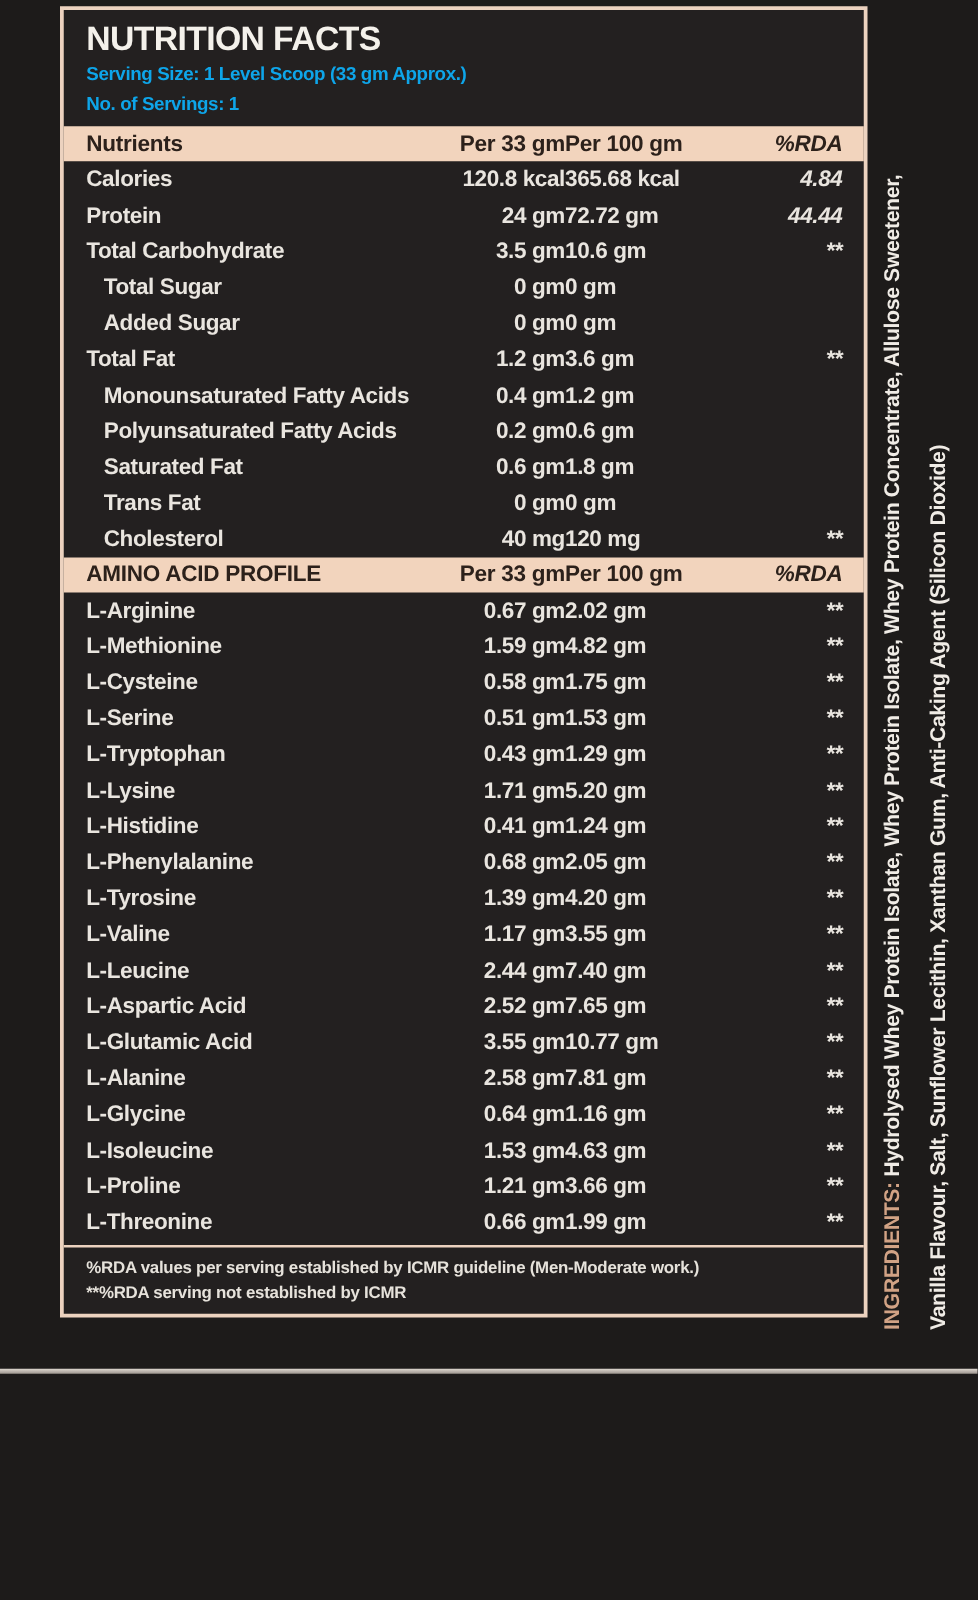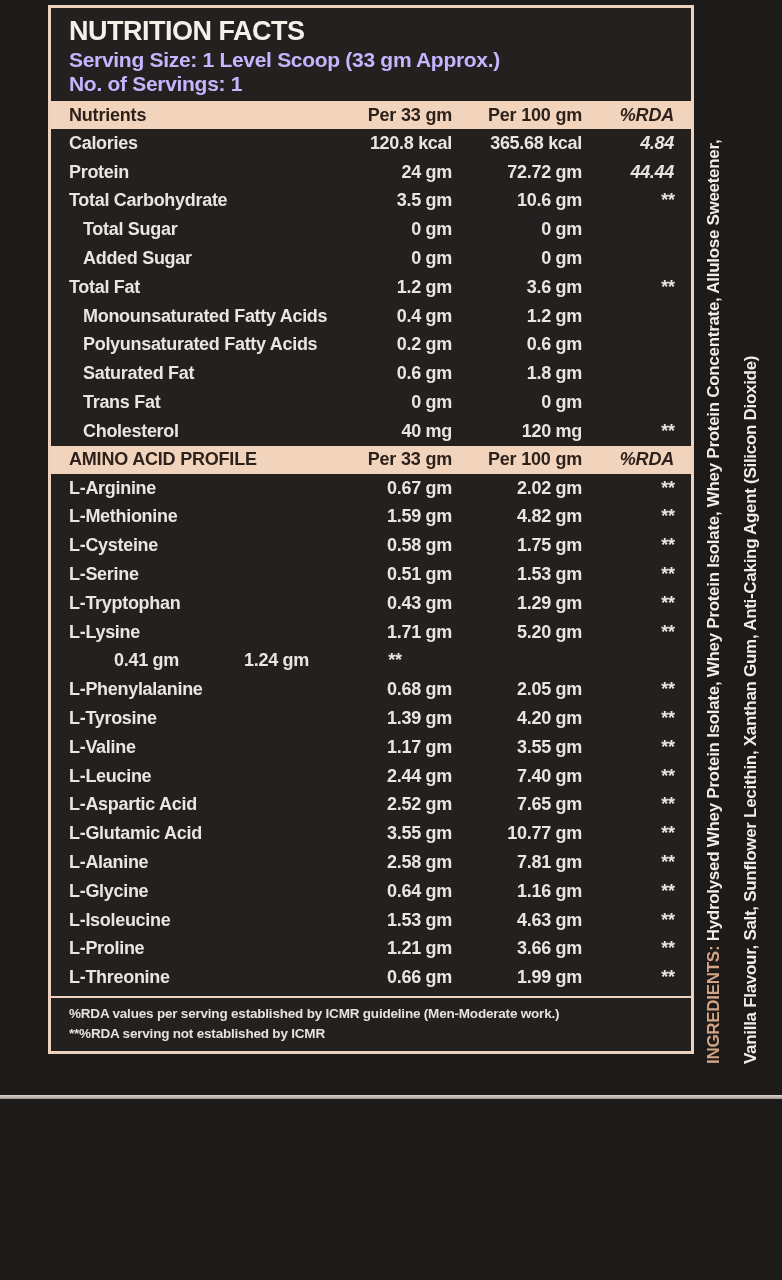--- a/index.html
+++ b/index.html
@@ -28,38 +28,38 @@
     border:3px solid var(--border-peach);
     display:flex; flex-direction:column;
     color:var(--text-light);
   }
   .title-area{padding:6px 18px 5px;}
   .main-title{
     font-size:27px; font-weight:bold; line-height:34px;
     letter-spacing:-0.5px; color:#f4f1eb;
   }
   .sub-line{
-    font-size:21px; font-weight:bold; line-height:24px;
-    letter-spacing:-0.3px; color:#c4b5fd;
+    font-size:15px; font-weight:bold; line-height:24px;
+    letter-spacing:-0.3px; color:#0ea5e9;
   }
   .row, .band{
     display:flex; align-items:center;
     padding:0 17px 0 18px;
     font-weight:bold; letter-spacing:-0.3px;
   }
   .row{height:28.8px; font-size:18px; color:#e9e5df;}
   .band{
     height:28px; font-size:18px;
     background:var(--accent-peach); color:var(--text-dark);
     letter-spacing:-0.2px;
   }
   .c-name{flex:1; text-align:left; white-space:nowrap; overflow:hidden;}
   .c-name.indent{padding-left:14px;}
   .c-a{width:110px; text-align:right; white-space:nowrap;}
-  .c-b{width:130px; text-align:right; white-space:nowrap;}
+  .c-b{width:130px; white-space:nowrap;}
   .c-c{width:92px;  text-align:right; white-space:nowrap;font-style:italic;}
   .footnotes{
     margin-top:auto;
     border-top:2px solid var(--border-peach);
     padding:6px 18px 7px;
     font-size:13.5px; font-weight:bold; line-height:20px;
     letter-spacing:-0.2px; color:#e6e2db;
   }
   .ingredients{
     position:absolute;
@@ -221,20 +221,21 @@
   </div>
 
   <div class="row">
     <span class="c-name">L-Lysine</span>
     <span class="c-a">1.71 gm</span>
     <span class="c-b">5.20 gm</span>
     <span class="c-c">**</span>
   </div>
 
   <div class="row">
+    <span class="c-name">L-Histidine</span>
     <span class="c-a">0.41 gm</span>
     <span class="c-b">1.24 gm</span>
     <span class="c-c">**</span>
   </div>
 
   <div class="row">
     <span class="c-name">L-Phenylalanine</span>
     <span class="c-a">0.68 gm</span>
     <span class="c-b">2.05 gm</span>
     <span class="c-c">**</span>

